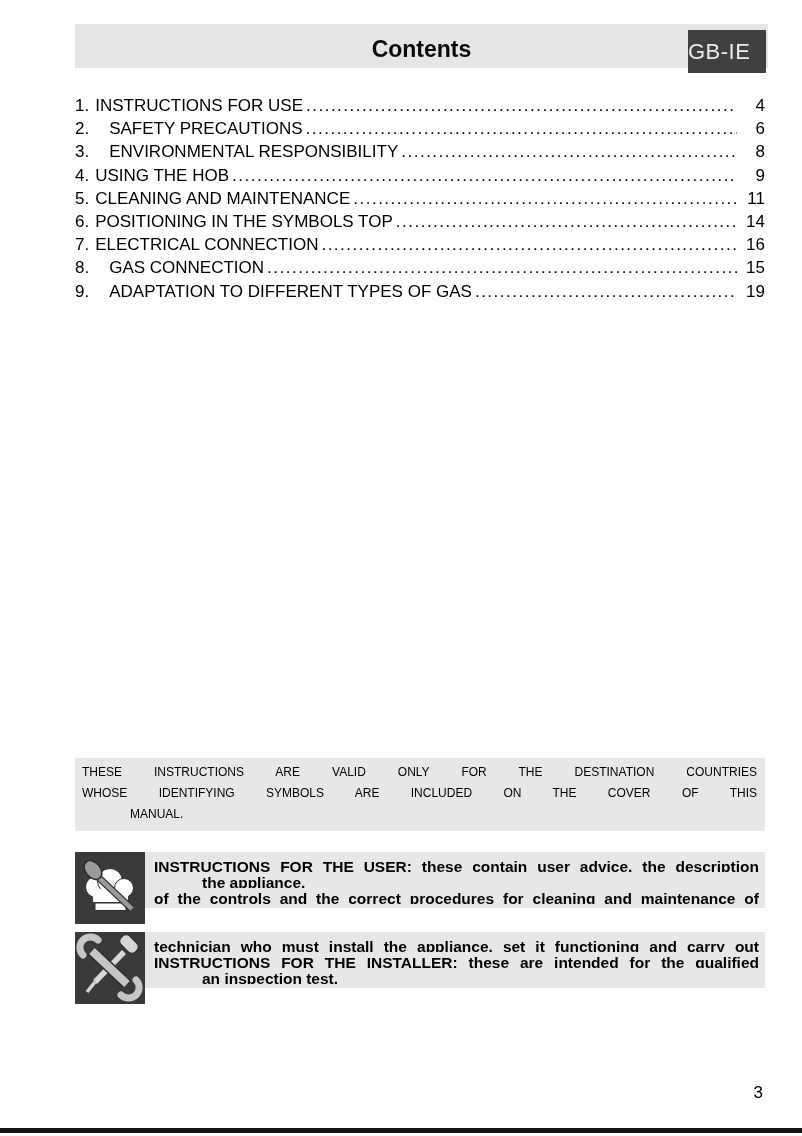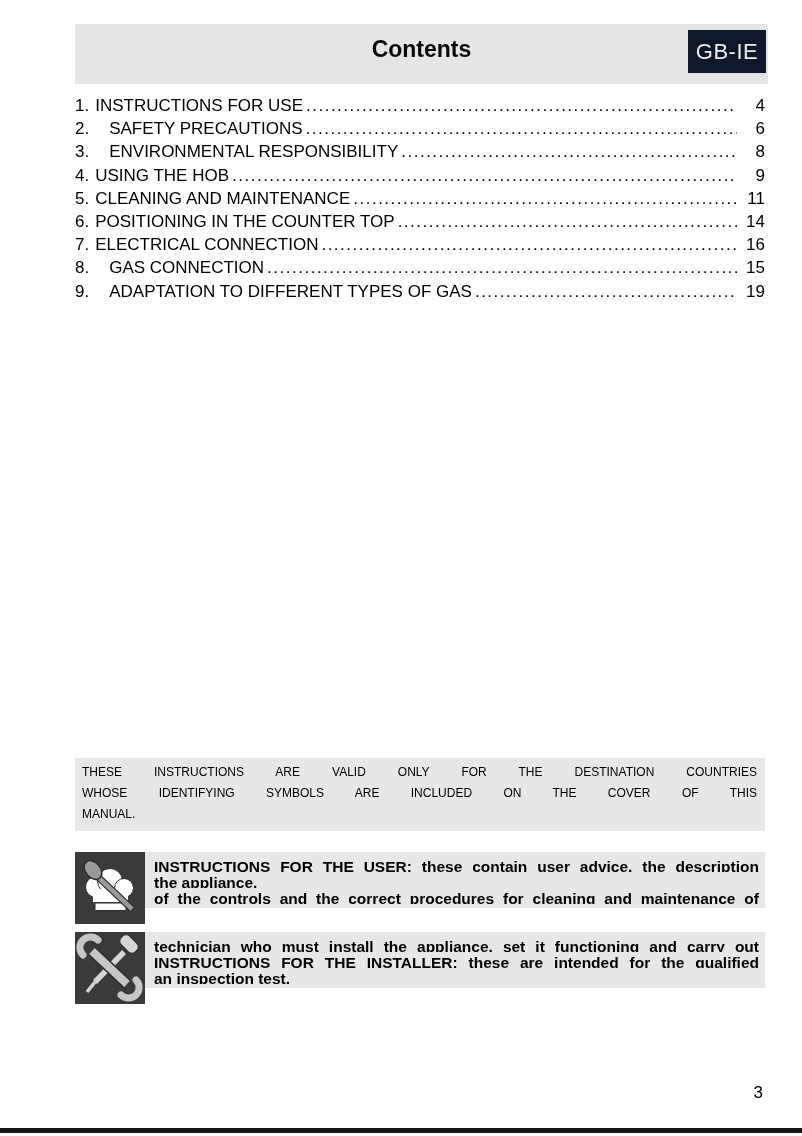--- a/index.html
+++ b/index.html
@@ -10,42 +10,42 @@
     width: 802px;
     height: 1136px;
     background: #ffffff;
     overflow: hidden;
   }
 
   
   .header-bar {
     position: absolute;
     left: 75px; top: 24px;
-    width: 693px; height: 60px;
+    width: 693px; height: 44px;
     background: #e5e5e5;
   }
   .header-title {
     position: absolute;
     left: 0; right: 0; top: 0;
     height: 50px;
     line-height: 50px;
     text-align: center;
     font-size: 23px;
     font-weight: bold;
     color: #0a0a0a;
   }
   .region-badge {
     position: absolute;
     left: 688px; top: 30px;
     width: 78px; height: 43px;
-    background: #0f172a;
+    background: #404040;
     color: #ebebeb;
     font-size: 22px;
     line-height: 43px;
-    text-align: center;
+    text-align: left;
     letter-spacing: 0.5px;
   }
 
   
   .toc {
     position: absolute;
     left: 75px; top: 96px;
     width: 690px;
   }
   .toc-row {
@@ -80,21 +80,21 @@
     padding: 4px 8px 6px 7px;
     font-size: 12px;
     line-height: 21px;
   }
   .jline {
     white-space: nowrap;
     overflow: hidden;
     text-align: justify;
     text-align-last: justify;
   }
-  .jline.last { text-align: left; text-align-last: left; white-space: normal; }
+  .jline.last { text-align: left; text-align-last: left; white-space: normal; margin-left: 48px; }
 
   
   .info-row {
     position: absolute;
     left: 75px;
     width: 690px;
     height: 56px;
     display: flex;
     align-items: stretch;
   }
@@ -169,21 +169,21 @@
       <span class="toc-page">9</span>
     </div>
     <div class="toc-row">
       <span class="toc-num">5.</span>
       <span class="toc-title">CLEANING AND MAINTENANCE</span>
       <span class="toc-leader"></span>
       <span class="toc-page">11</span>
     </div>
     <div class="toc-row">
       <span class="toc-num">6.</span>
-      <span class="toc-title">POSITIONING IN THE COUNTER TOP</span>
+      <span class="toc-title">POSITIONING IN THE SYMBOLS TOP</span>
       <span class="toc-leader"></span>
       <span class="toc-page">14</span>
     </div>
     <div class="toc-row">
       <span class="toc-num">7.</span>
       <span class="toc-title">ELECTRICAL CONNECTION</span>
       <span class="toc-leader"></span>
       <span class="toc-page">16</span>
     </div>
     <div class="toc-row wide-gap">

